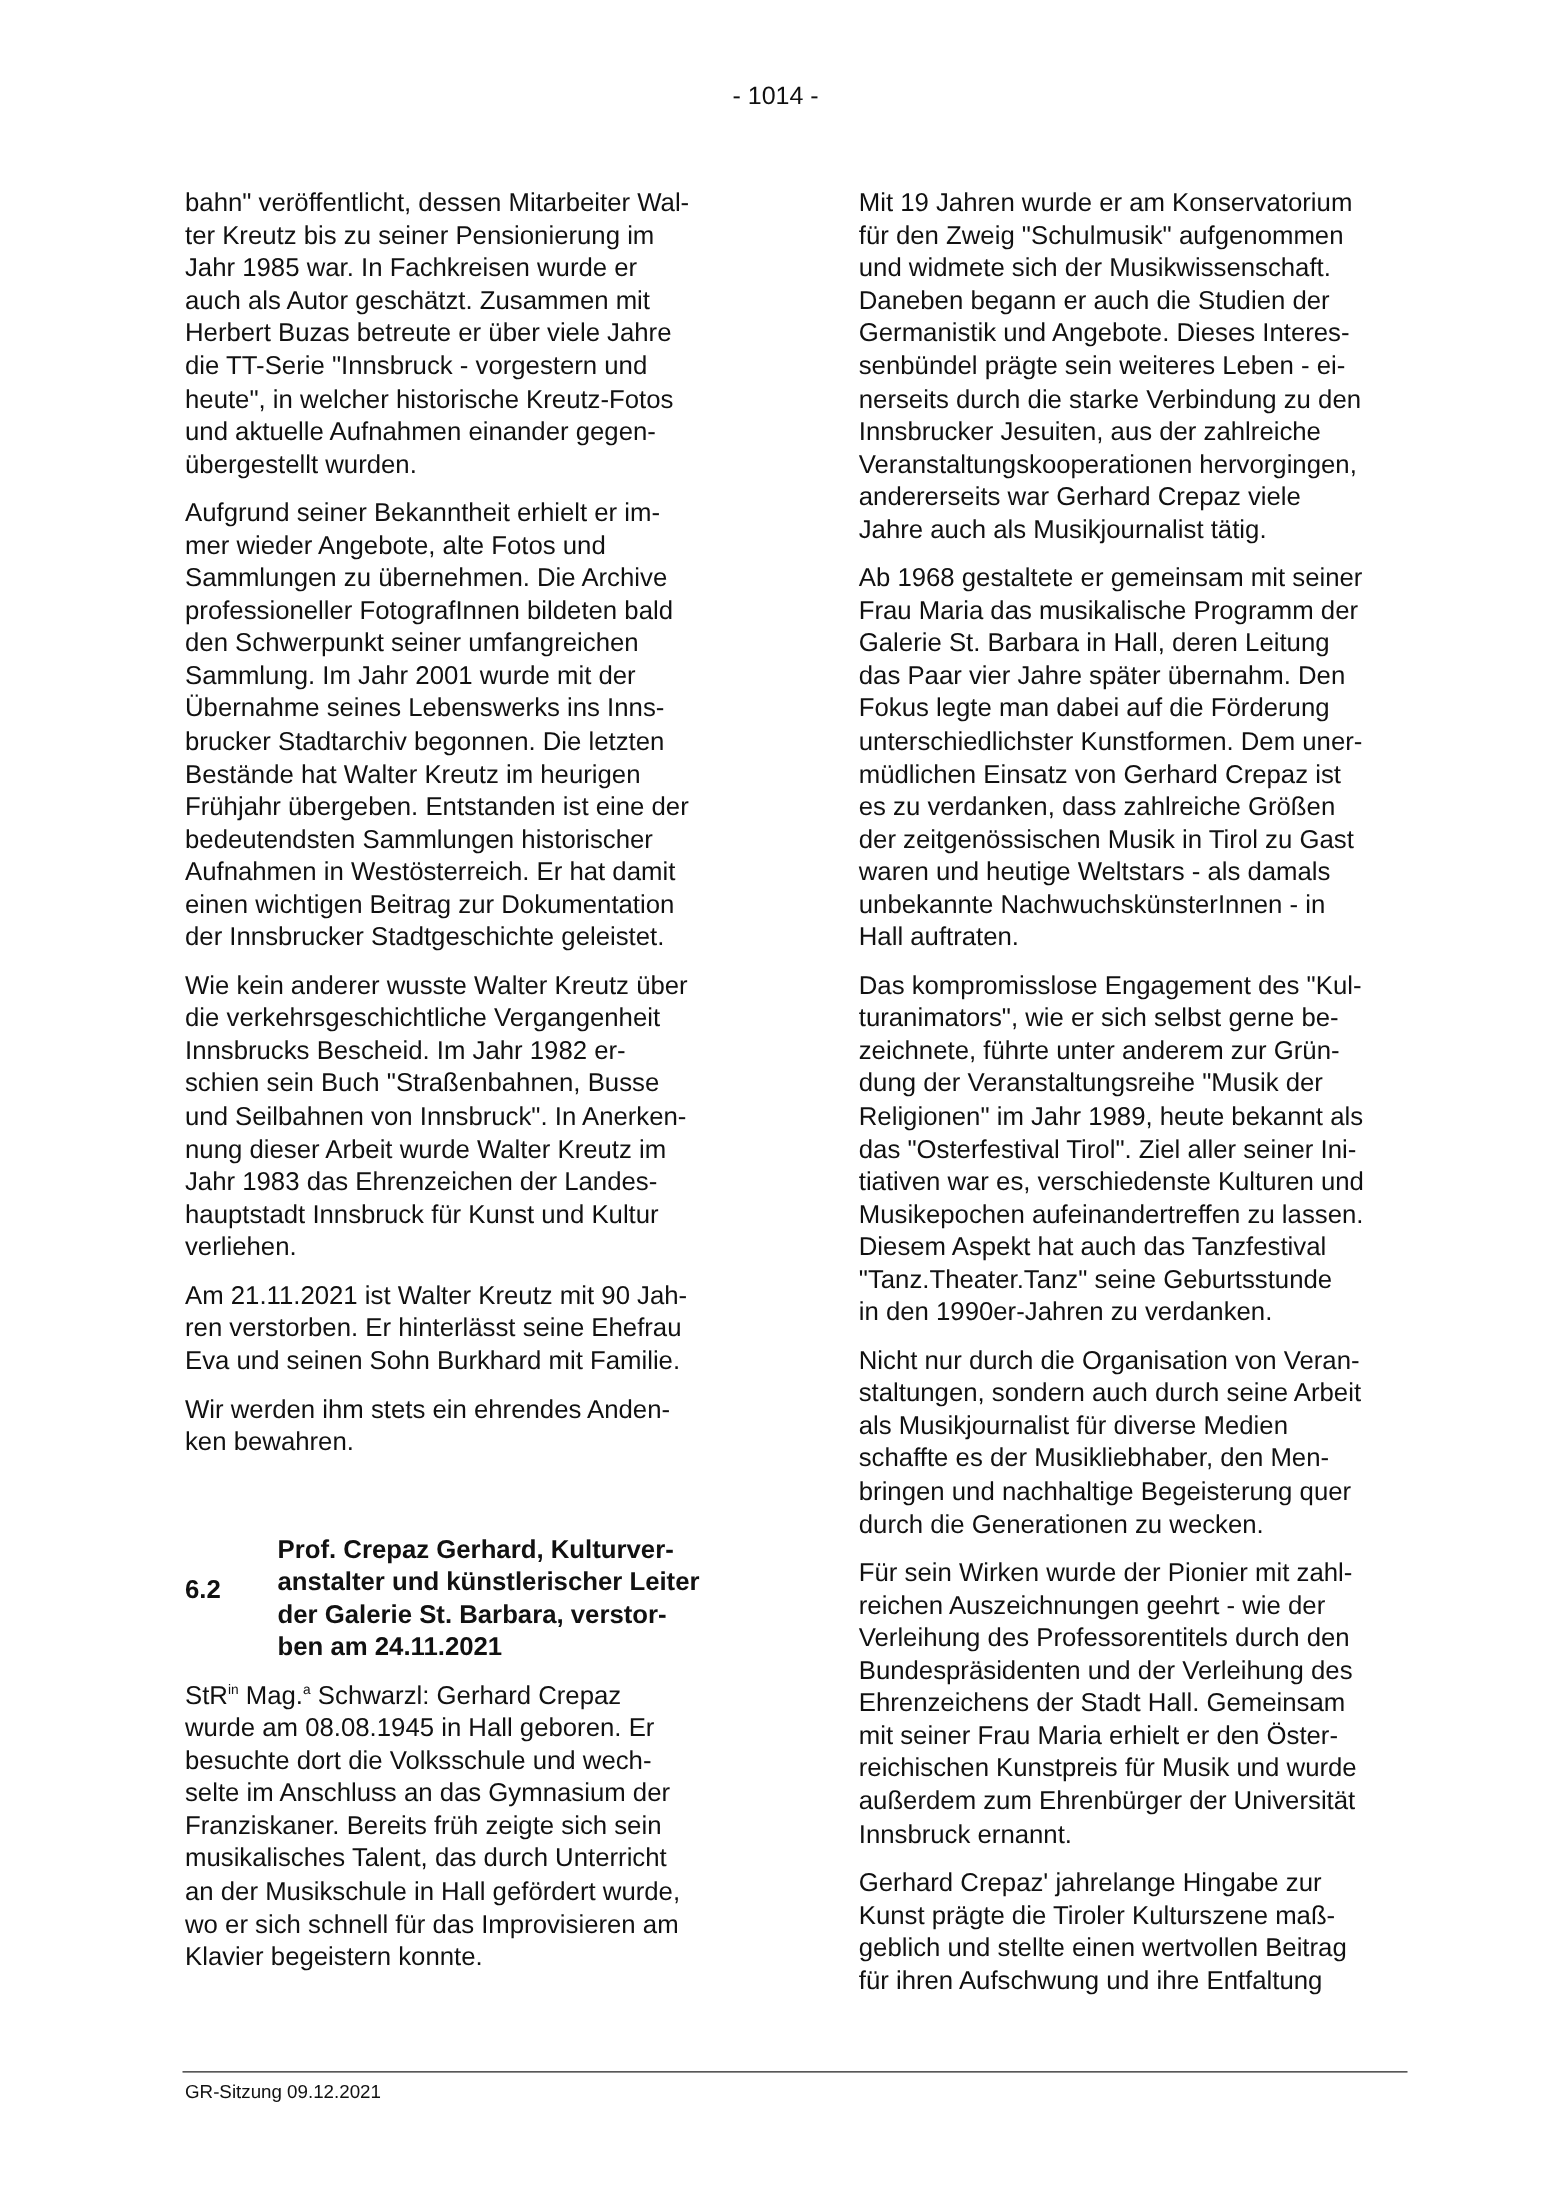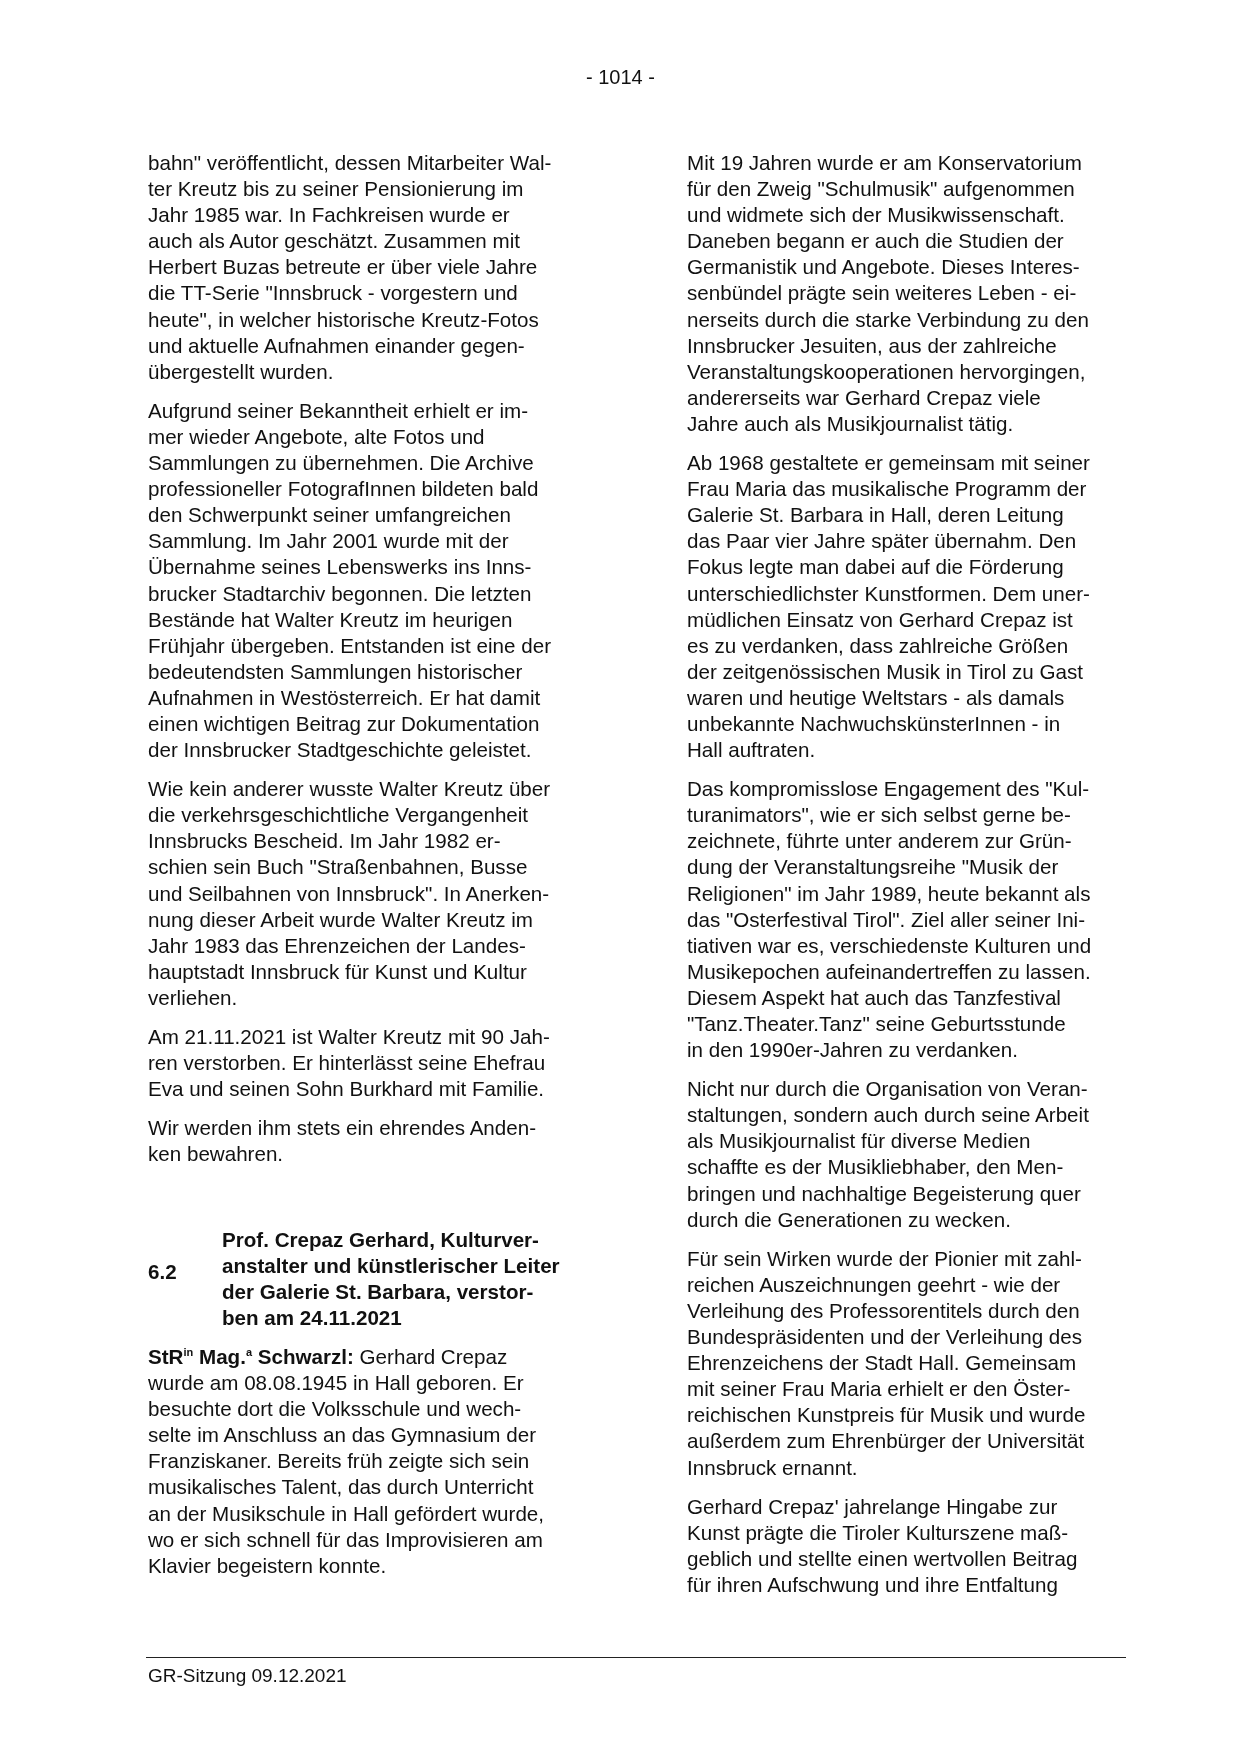--- a/index.html
+++ b/index.html
@@ -10,24 +10,24 @@
   .col { position: absolute; top: 150px; width: 455px; font-size: 20.6px; line-height: 26.1px; }
   .col-left { left: 148px; }
   .col-right { left: 671px; width: 460px; top: 150px; margin-left: 16px; }
   .line { display: block; white-space: nowrap; }
   .para { margin: 0 0 13px 0; }
   .heading { position: absolute; left: 148px; top: 1227px; width: 460px; font-weight: bold;
              font-size: 20.6px; line-height: 26.1px; }
   .heading .num { position: absolute; left: 0; top: 0; margin-top: 32px; }
   .heading .text { position: absolute; left: 74px; top: 0; }
   .speech { position: absolute; left: 148px; top: 1344px; width: 460px; font-size: 20.6px; line-height: 26.1px; }
-  .speaker { font-weight: bold; }
+  .speaker { font-weight: normal; }
   sup { font-size: 11px; line-height: 0; vertical-align: 8px; }
   .footer-rule { position: absolute; left: 146px; top: 1657px; width: 980px; height: 1px; background: #222; }
-  .footer { position: absolute; left: 148px; top: 1665px; font-size: 19px; }
+  .footer { position: absolute; left: 148px; top: 1665px; font-size: 15px; }
 </style>
 </head>
 <body>
 
 <div class="page-number">- 1014 -</div>
 
 <div class="col col-left" id="left-col">
     <div class="para">
       <span class="line">bahn" veröffentlicht, dessen Mitarbeiter Wal-</span>
       <span class="line">ter Kreutz bis zu seiner Pensionierung im</span>

